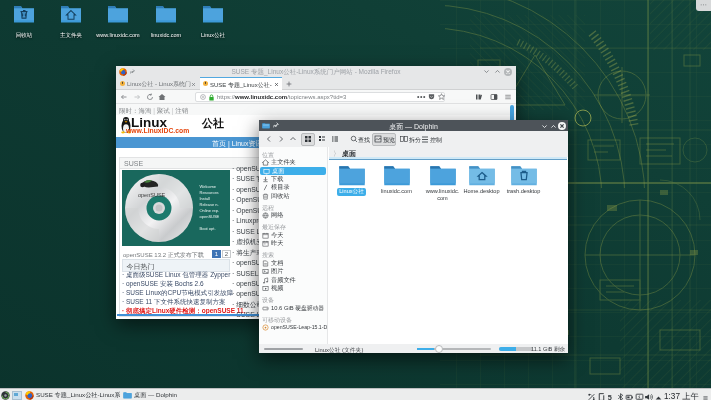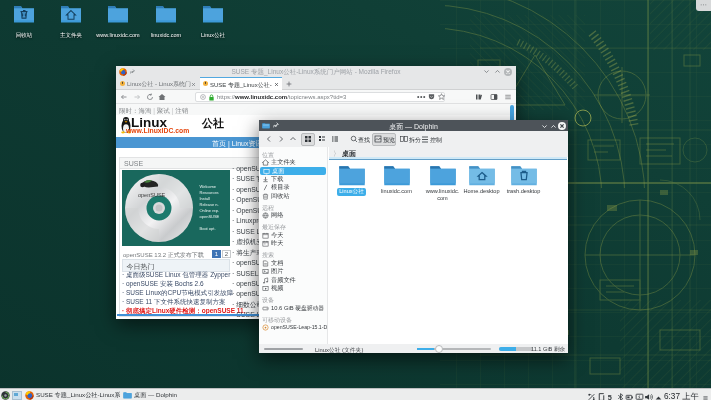--- a/index.html
+++ b/index.html
@@ -596,17 +596,17 @@
         <path d="M8.5 5 l-2 3 h2 l-1.5 3" stroke="#33383c" stroke-width="1" fill="none"></path>
       </svg>
  <svg class="trayg" style="left:643.5px;top:1.5px" width="9" height="9" viewBox="0 0 16 16">
         <path d="M2 6 v4 h3 l4 3 V3 L5 6 Z" fill="#33383c"></path>
         <path d="M11 5 a4 4 0 0 1 0 6 M13 3 a7 7 0 0 1 0 10" stroke="#33383c" stroke-width="1.2" fill="none"></path>
       </svg>
  </g>
  <svg class="trayg" style="left:655px;top:3.2px" width="7" height="6" viewBox="0 0 10 8">
       <path d="M1 6 L5 2 L9 6 Z" fill="#33383c"></path>
     </svg>
- <div class="abs" style="left:664px;top:1.5px;font-size:8.2px;color:#24282c;">6:37 上午</div>
+ <div class="abs" style="left:664px;top:1.5px;font-size:8.2px;color:#24282c;">1:37 上午</div>
  <svg class="trayg" style="left:702px;top:3px" width="7" height="7" viewBox="0 0 10 10">
       <path d="M2 3.5 h6 M2 6.5 h6" stroke="#33383c" stroke-width="1.2"></path>
     </svg>
 </div>
 
 </body></html>

